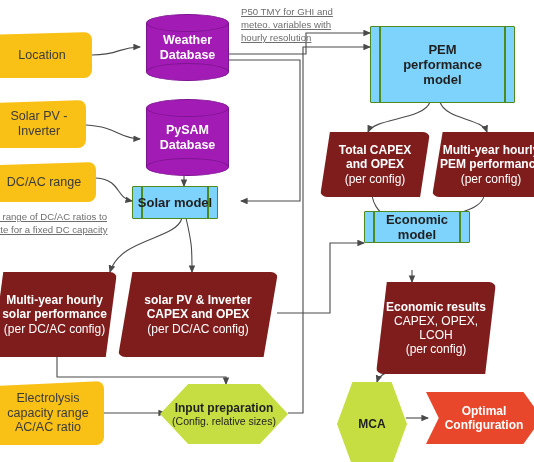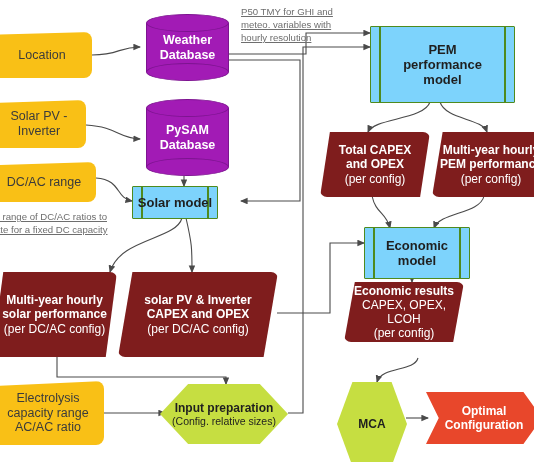--- a/index.html
+++ b/index.html
@@ -165,21 +165,21 @@
   <div class="node green" style="left:370px;top:26px;width:145px;height:77px;">
     <div class="bar l"></div>
     <div class="bar r"></div>
     <div class="lines">
       <div>PEM</div>
       <div>performance</div>
       <div>model</div>
     </div>
   </div>
 
-  <div class="node green" style="left:364px;top:227px;width:106px;height:52px;">
+  <div class="node green" style="left:364px;top:211px;width:106px;height:32px;">
     <div class="bar l"></div>
     <div class="bar r"></div>
     <div class="lines">
       <div>Economic</div>
       <div>model</div>
     </div>
   </div>
 
   <div class="node purple" style="left:-8px;top:272px;width:125px;height:85px;">
     <div class="lines">
@@ -206,21 +206,21 @@
   </div>
 
   <div class="node purple" style="left:432px;top:132px;width:118px;height:65px;">
     <div class="lines">
       <div class="b">Multi-year hourly</div>
       <div class="b">PEM performance</div>
       <div>(per config)</div>
     </div>
   </div>
 
-  <div class="node purple" style="left:344px;top:282px;width:120px;height:60px;">
+  <div class="node purple" style="left:376px;top:282px;width:120px;height:92px;">
     <div class="lines">
       <div class="b">Economic results</div>
       <div>CAPEX, OPEX,</div>
       <div>LCOH</div>
       <div>(per config)</div>
     </div>
   </div>
 
   <div class="node hex" style="left:160px;top:384px;width:128px;height:60px;">
     <div class="lines">

